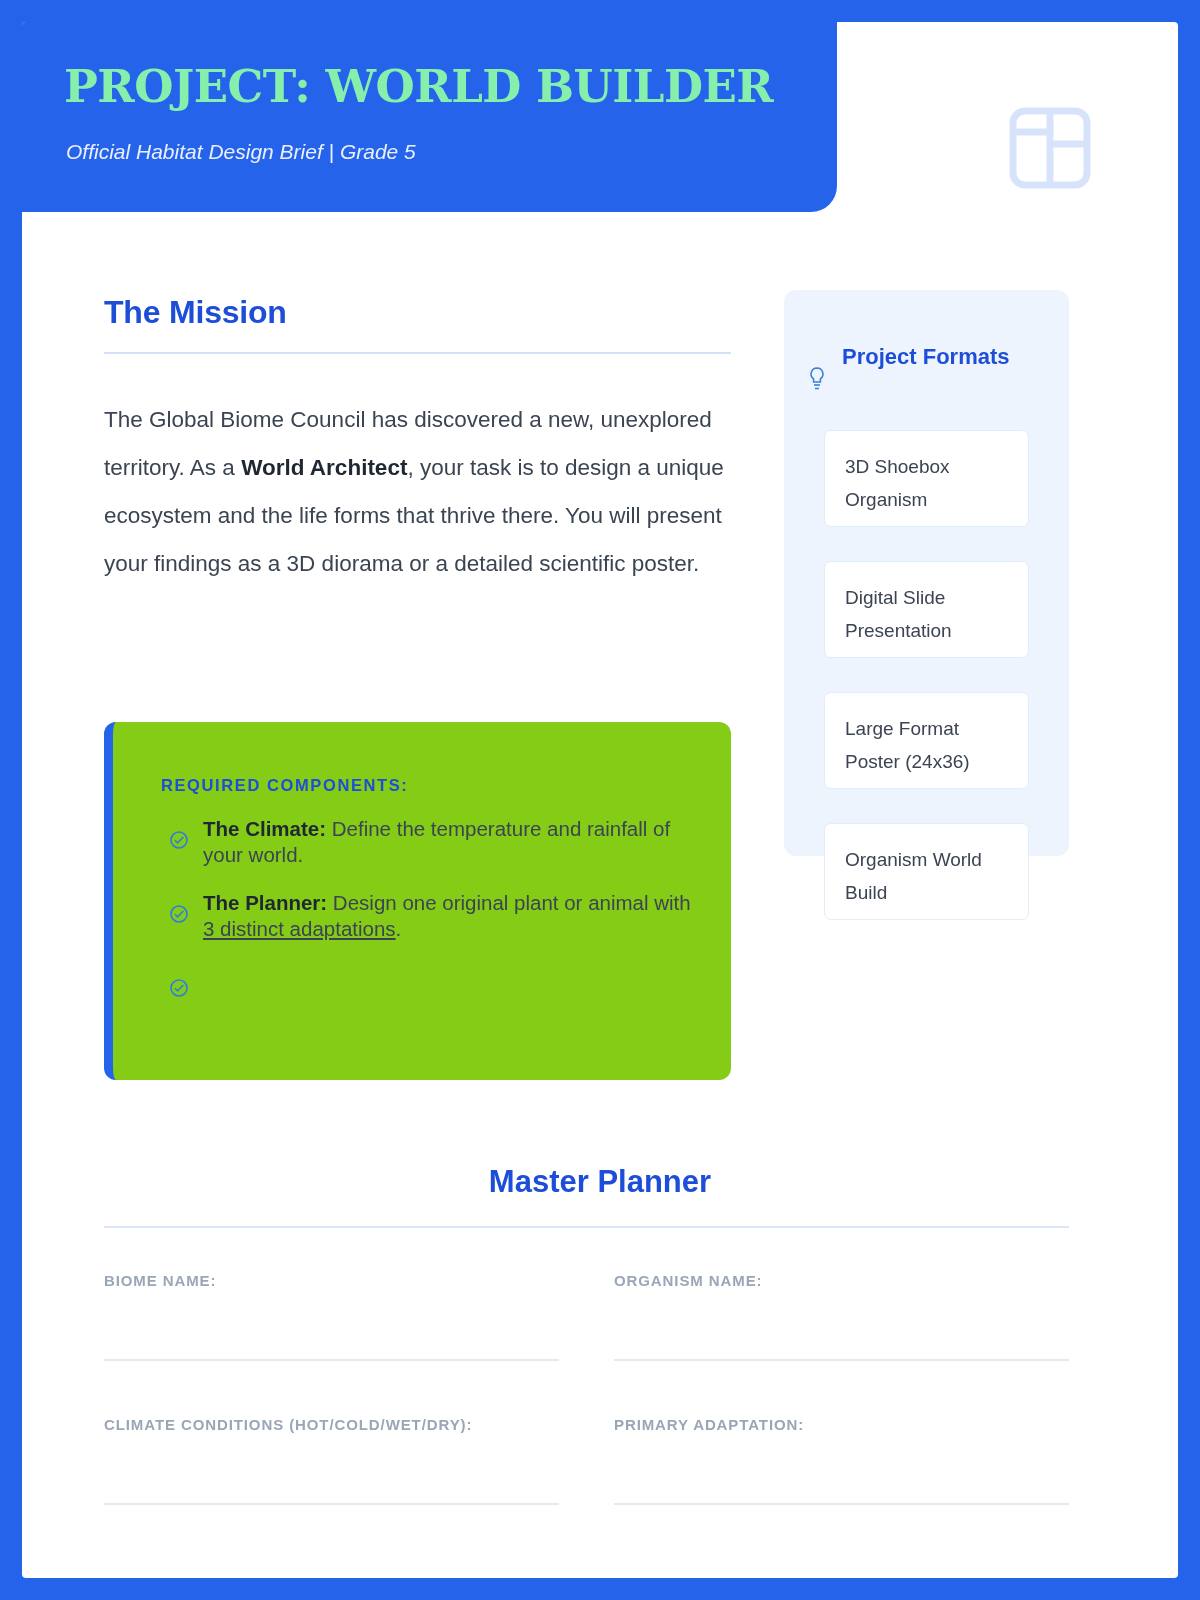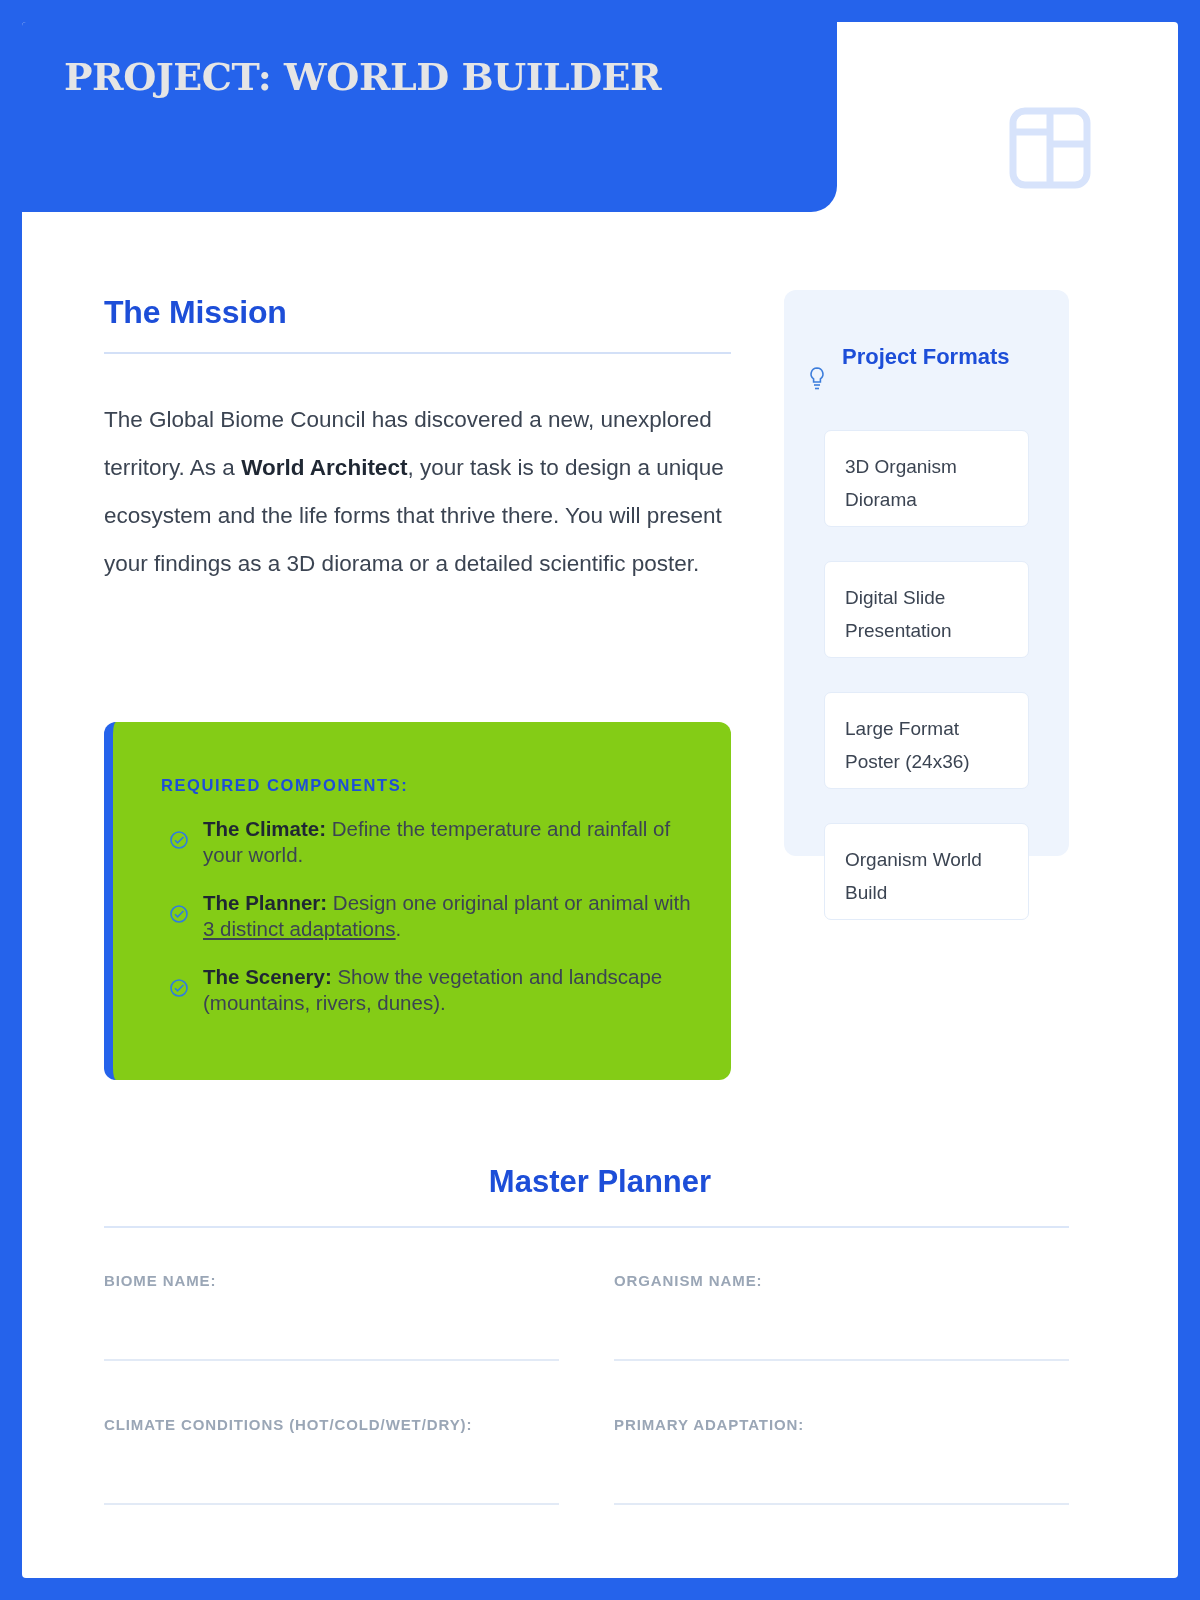--- a/index.html
+++ b/index.html
@@ -27,26 +27,26 @@
     left: 0;
     top: 0;
     width: 815px;
     height: 190px;
     background: #2563eb;
     border-bottom-right-radius: 26px;
   }
   .header-title {
     position: absolute;
     left: 42px;
-    top: 32px;
+    top: 38px;
     font-family: "DejaVu Serif", serif;
     font-weight: bold;
-    font-size: 38px;
+    font-size: 45px;
     letter-spacing: -0.5px;
-    color: #e5e5e5;
+    color: #86efac;
     white-space: nowrap;
   }
   .header-sub {
     position: absolute;
     left: 44px;
     top: 118px;
     font-family: "Liberation Sans", sans-serif;
     font-style: italic;
     font-size: 21px;
     color: #eaf0fd;
@@ -242,20 +242,21 @@
     padding: 0;
   }
 </style>
 </head>
 <body>
 
 <div class="page">
 
   <div class="header">
     <div class="header-title">PROJECT: WORLD BUILDER</div>
+    <div class="header-sub">Official Habitat Design Brief | Grade 5</div>
   </div>
   <div class="header-icon">
     <svg viewBox="0 0 84 84" width="84" height="84" fill="none" stroke="#d7e3fb" stroke-width="7">
       <rect x="5" y="5" width="74" height="74" rx="12"></rect>
       <line x1="42" y1="5" x2="42" y2="79"></line>
       <line x1="42" y1="38" x2="79" y2="38"></line>
       <line x1="5" y1="26" x2="42" y2="26"></line>
     </svg>
   </div>
 
@@ -287,38 +288,37 @@
         <span class="req-text"><b>The Planner:</b> Design one original plant or animal with <u>3 distinct adaptations</u>.</span>
       </div>
 
       <div class="req-item">
         <span class="req-check">
           <svg viewBox="0 0 20 20" width="20" height="20" fill="none" stroke="currentColor" stroke-width="1.6">
             <circle cx="10" cy="10" r="8"></circle>
             <path d="M6 10.2l2.6 2.6L14.4 7"></path>
           </svg>
         </span>
-        <span class="req-text"><b>The Scenery:</b> Show the vegetation and landscape (mountains, rivers, dunes).</span>
       </div>
 
     </div>
   </div>
 
   <div class="formats">
     <div class="bulb-icon">
       <svg viewBox="0 0 22 26" width="22" height="26" fill="none" stroke="currentColor" stroke-width="1.6">
         <path d="M11 2a6 6 0 0 0-3.4 10.9V16h6.8v-3.1A6 6 0 0 0 11 2z"></path>
         <line x1="8" y1="19" x2="14" y2="19"></line>
         <line x1="9" y1="22.5" x2="13" y2="22.5"></line>
       </svg>
     </div>
     <div class="formats-head">Project Formats</div>
 
     <div class="format-card fc1">
-      <span>3D Organism Diorama</span>
+      <span>3D Shoebox Organism</span>
     </div>
     <div class="format-card fc2">
       <span>Digital Slide Presentation</span>
     </div>
     <div class="format-card fc3">
       <span>Large Format Poster (24x36)</span>
     </div>
     <div class="format-card fc4">
       <span>Organism World Build</span>
     </div>

